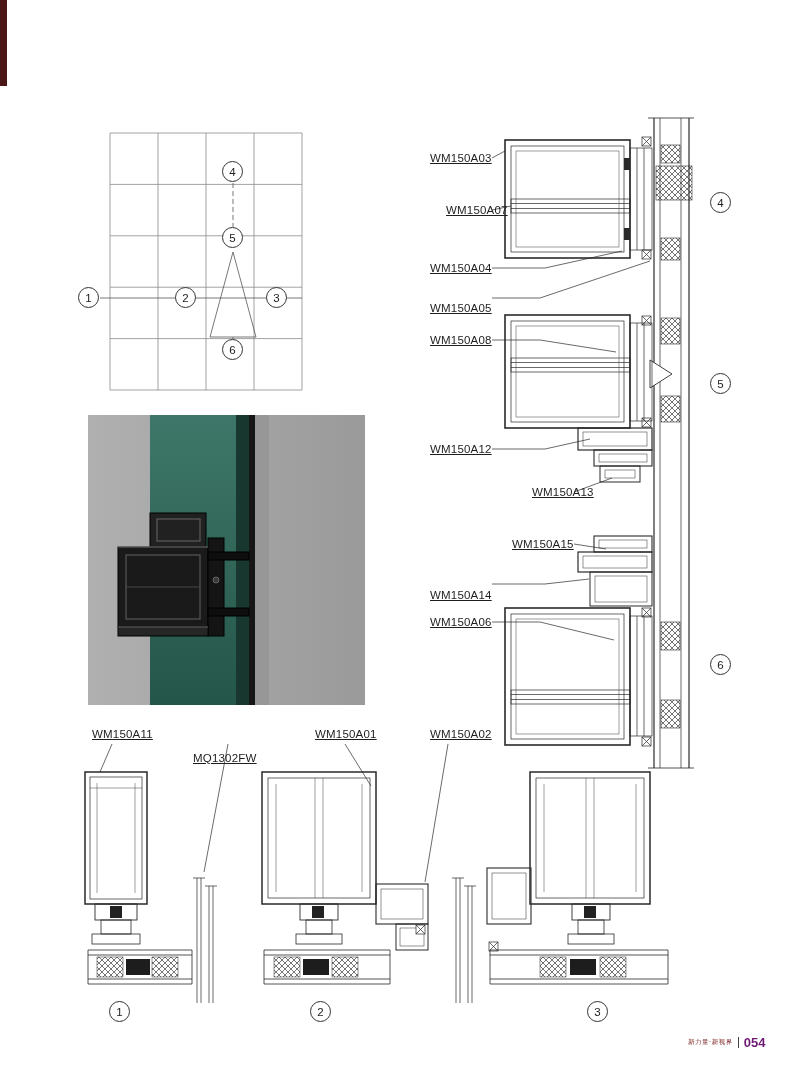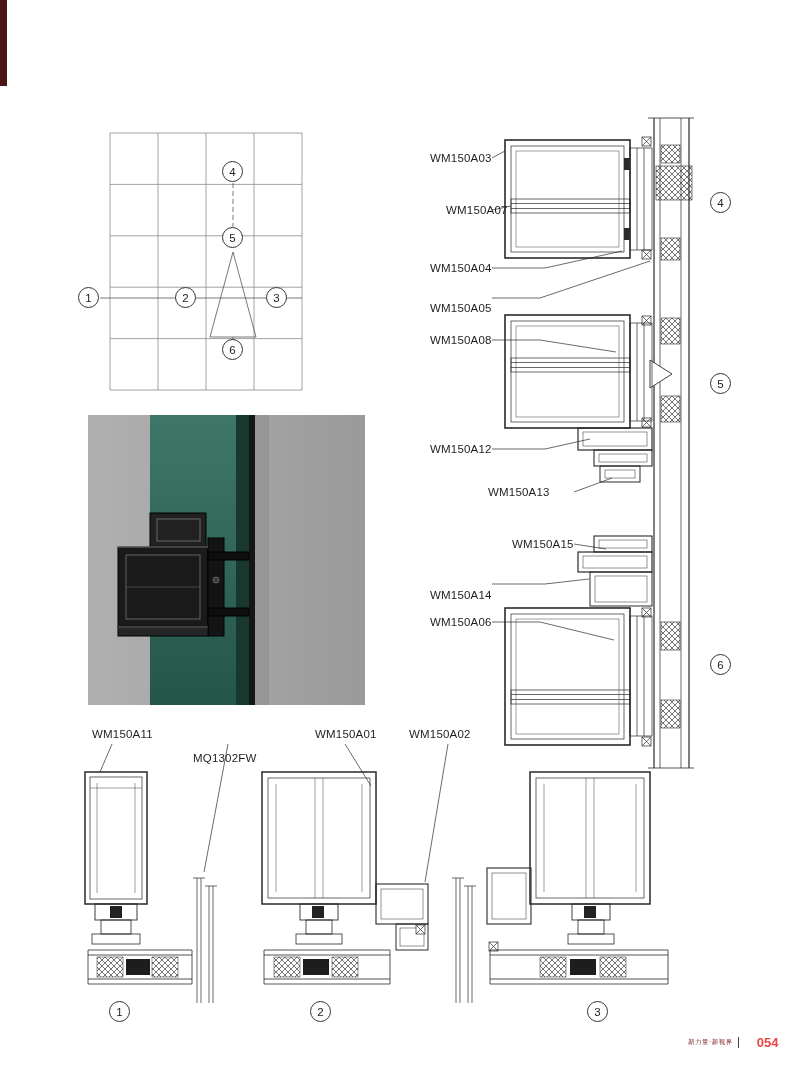--- a/index.html
+++ b/index.html
@@ -6,33 +6,33 @@
   .page{
     position:relative;width:800px;height:1085px;background:#ffffff;
     font-family:"Liberation Sans",sans-serif;overflow:hidden;margin:0 auto;
   }
   .left-strip{
     position:absolute;left:0;top:0;width:7px;height:86px;background:#4a1616;
   }
   .drawing{position:absolute;left:0;top:0;}
   .lbl{
     position:absolute;font-size:11.5px;color:#1e1e1e;letter-spacing:.2px;
-    white-space:nowrap;line-height:14px;
+    white-space:nowrap;line-height:14px;text-decoration:underline;
   }
   .callout{
     position:absolute;width:21px;height:21px;border:1.2px solid #333;
     border-radius:50%;background:#fff;display:flex;align-items:center;
     justify-content:center;font-size:11.5px;color:#222;box-sizing:border-box;
   }
   .footer{
     position:absolute;left:688px;top:1035px;display:flex;align-items:center;gap:5px;
   }
   .footer .tagline{font-size:6.5px;color:#7a1f1f;letter-spacing:.5px;}
   .footer .fdiv{width:1px;height:11px;background:#444;}
-  .footer .pagenum{font-size:13px;font-weight:bold;color:#ef4444;margin-left:13px;}
+  .footer .pagenum{font-size:13px;font-weight:bold;color:#701a75;}
 </style>
 </head>
 <body>
 
 <div class="page">
 
   <div class="left-strip"></div>
 
   <svg class="drawing" width="800" height="1085" viewBox="0 0 800 1085">
     <defs>
@@ -282,29 +282,29 @@
       <polyline points="448,744 425,882"></polyline>
     </g>
   </svg>
 
   <div class="lbl" style="left:430px;top:151px">WM150A03</div>
   <div class="lbl" style="left:446px;top:203px">WM150A07</div>
   <div class="lbl" style="left:430px;top:261px">WM150A04</div>
   <div class="lbl" style="left:430px;top:301px">WM150A05</div>
   <div class="lbl" style="left:430px;top:333px">WM150A08</div>
   <div class="lbl" style="left:430px;top:442px">WM150A12</div>
-  <div class="lbl" style="left:488px;top:485px">WM150A13</div>
+  <div class="lbl" style="left:532px;top:485px">WM150A13</div>
   <div class="lbl" style="left:512px;top:537px">WM150A15</div>
   <div class="lbl" style="left:430px;top:588px">WM150A14</div>
   <div class="lbl" style="left:430px;top:615px">WM150A06</div>
 
   <div class="lbl" style="left:92px;top:727px">WM150A11</div>
   <div class="lbl" style="left:193px;top:751px">MQ1302FW</div>
   <div class="lbl" style="left:315px;top:727px">WM150A01</div>
-  <div class="lbl" style="left:409px;top:727px">WM150A02</div>
+  <div class="lbl" style="left:430px;top:727px">WM150A02</div>
 
   <div class="callout" style="left:222px;top:161px">4</div>
   <div class="callout" style="left:222px;top:227px">5</div>
   <div class="callout" style="left:78px;top:287px">1</div>
   <div class="callout" style="left:175px;top:287px">2</div>
   <div class="callout" style="left:266px;top:287px">3</div>
   <div class="callout" style="left:222px;top:339px">6</div>
 
   <div class="callout" style="left:710px;top:192px">4</div>
   <div class="callout" style="left:710px;top:373px">5</div>

